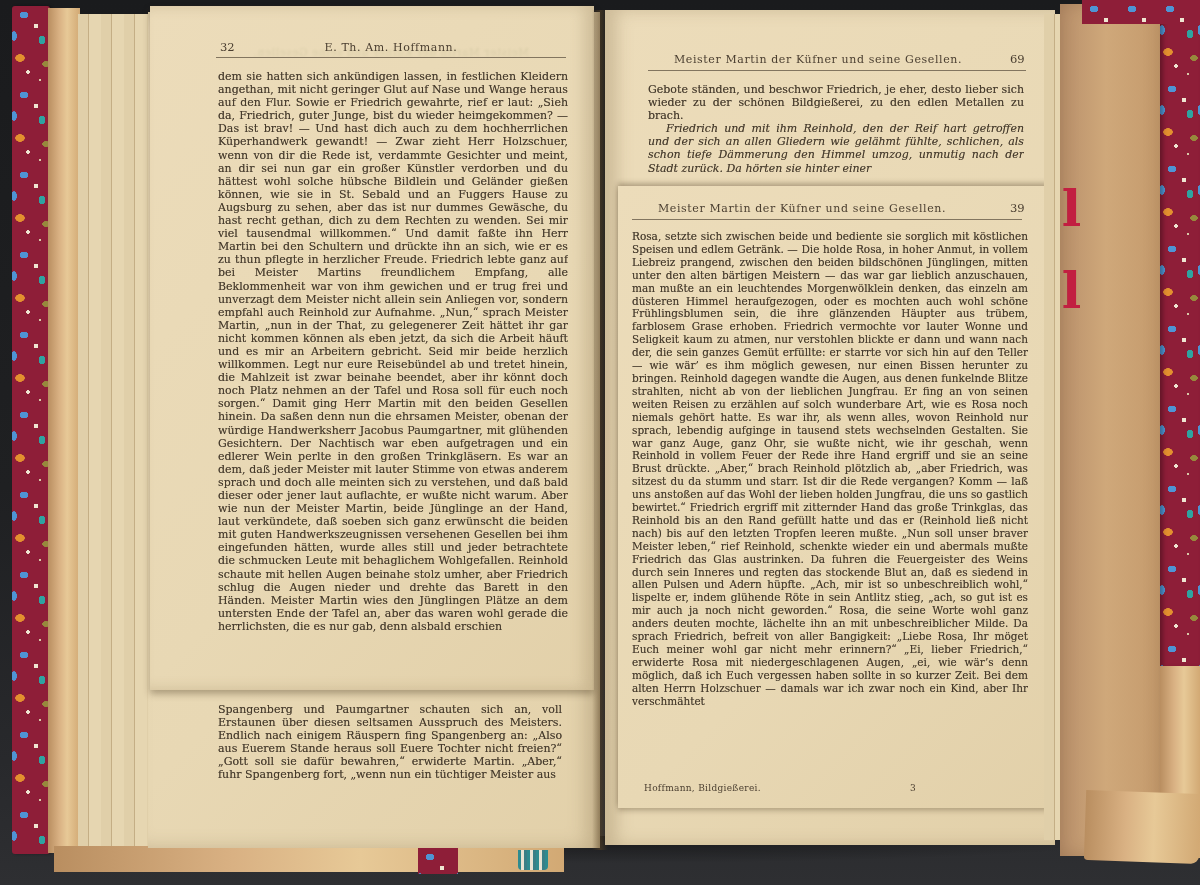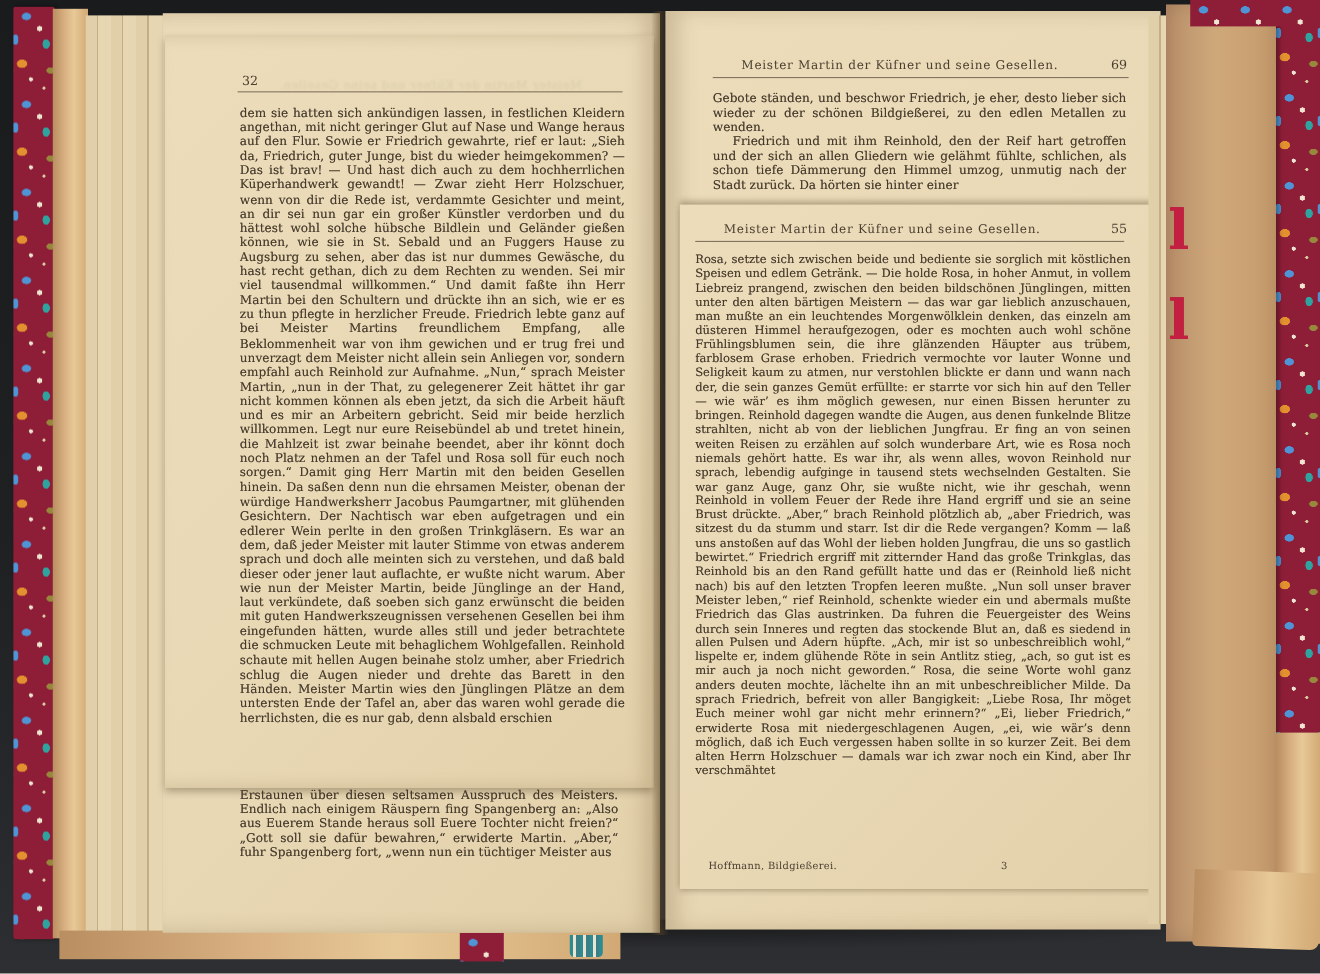--- a/index.html
+++ b/index.html
@@ -56,45 +56,46 @@
 <div class="abs edge-lines" style="left:78px;top:14px;width:72px;height:836px;"></div>
 
 <div class="abs leather" style="left:54px;top:846px;width:510px;height:26px;"></div>
 <div class="abs marble" style="left:418px;top:848px;width:40px;height:26px;"></div>
 <div class="abs endband" style="left:518px;top:850px;width:30px;height:20px;border-radius:0 0 4px 4px;"></div>
 
 <div class="abs page" style="left:148px;top:12px;width:452px;height:836px;box-shadow:inset -14px 0 18px rgba(120,96,60,.28);">
   <div class="abs bodytext" style="left:70px;top:691px;width:344px;height:96px;overflow:hidden;">Spangenberg und Paumgartner schauten sich an, voll Erstaunen über diesen seltsamen Ausspruch des Meisters.  Endlich nach einigem Räuspern fing Spangenberg an: „Also aus Euerem Stande heraus soll Euere Tochter nicht freien?“ „Gott soll sie dafür bewahren,“ erwiderte Martin.  „Aber,“ fuhr Spangenberg fort, „wenn nun ein tüchtiger Meister aus</div>
 </div>
 
-<div class="abs page" style="left:150px;top:32px;width:444px;height:684px;
+<div class="abs page" style="left:150px;top:6px;width:444px;height:684px;
             box-shadow:0 4px 7px rgba(60,44,20,.35), inset -10px 0 14px rgba(120,96,60,.22);">
   <div class="abs ghost" style="left:66px;top:40px;width:350px;">Meister Martin der Küfner und seine Gesellen.</div>
   <div class="abs pagenum" style="left:70px;top:34px;">32</div>
+  <div class="abs running-head" style="left:66px;top:35px;width:350px;text-align:center;">E. Th. Am. Hoffmann.</div>
   <div class="abs rule" style="left:66px;top:51px;width:350px;"></div>
   <div class="abs bodytext" style="left:68px;top:64px;width:350px;height:582px;overflow:hidden;">dem sie hatten sich ankündigen lassen, in festlichen Kleidern angethan, mit nicht geringer Glut auf Nase und Wange heraus auf den Flur.  Sowie er Friedrich gewahrte, rief er laut: „Sieh da, Friedrich, guter Junge, bist du wieder heimgekommen? — Das ist brav! — Und hast dich auch zu dem hochherrlichen Küperhandwerk gewandt! — Zwar zieht Herr Holzschuer, wenn von dir die Rede ist, verdammte Gesichter und meint, an dir sei nun gar ein großer Künstler verdorben und du hättest wohl solche hübsche Bildlein und Geländer gießen können, wie sie in St. Sebald und an Fuggers Hause zu Augsburg zu sehen, aber das ist nur dummes Gewäsche, du hast recht gethan, dich zu dem Rechten zu wenden.  Sei mir viel tausendmal willkommen.“  Und damit faßte ihn Herr Martin bei den Schultern und drückte ihn an sich, wie er es zu thun pflegte in herzlicher Freude.  Friedrich lebte ganz auf bei Meister Martins freundlichem Empfang, alle Beklommenheit war von ihm gewichen und er trug frei und unverzagt dem Meister nicht allein sein Anliegen vor, sondern empfahl auch Reinhold zur Aufnahme.  „Nun,“ sprach Meister Martin, „nun in der That, zu gelegenerer Zeit hättet ihr gar nicht kommen können als eben jetzt, da sich die Arbeit häuft und es mir an Arbeitern gebricht.  Seid mir beide herzlich willkommen.  Legt nur eure Reisebündel ab und tretet hinein, die Mahlzeit ist zwar beinahe beendet, aber ihr könnt doch noch Platz nehmen an der Tafel und Rosa soll für euch noch sorgen.“  Damit ging Herr Martin mit den beiden Gesellen hinein.  Da saßen denn nun die ehrsamen Meister, obenan der würdige Handwerksherr Jacobus Paumgartner, mit glühenden Gesichtern.  Der Nachtisch war eben aufgetragen und ein edlerer Wein perlte in den großen Trinkgläsern.  Es war an dem, daß jeder Meister mit lauter Stimme von etwas anderem sprach und doch alle meinten sich zu verstehen, und daß bald dieser oder jener laut auflachte, er wußte nicht warum. Aber wie nun der Meister Martin, beide Jünglinge an der Hand, laut verkündete, daß soeben sich ganz erwünscht die beiden mit guten Handwerkszeugnissen versehenen Gesellen bei ihm eingefunden hätten, wurde alles still und jeder betrachtete die schmucken Leute mit behaglichem Wohlgefallen. Reinhold schaute mit hellen Augen beinahe stolz umher, aber Friedrich schlug die Augen nieder und drehte das Barett in den Händen.  Meister Martin wies den Jünglingen Plätze an dem untersten Ende der Tafel an, aber das waren wohl gerade die herrlichsten, die es nur gab, denn alsbald erschien</div>
 </div>
 
 <div class="abs" style="left:592px;top:10px;width:16px;height:840px;
             background:linear-gradient(90deg,rgba(92,70,40,0) 0%,rgba(92,70,40,.45) 45%,rgba(92,70,40,.5) 55%,rgba(92,70,40,0) 100%);"></div>
 
 <div class="abs page" style="left:605px;top:10px;width:450px;height:835px;box-shadow:inset 12px 0 16px rgba(120,96,60,.25);">
   <div class="abs running-head" style="left:43px;top:43px;width:340px;text-align:center;">Meister Martin der Küfner und seine Gesellen.</div>
   <div class="abs pagenum" style="left:405px;top:42px;">69</div>
   <div class="abs rule" style="left:43px;top:60px;width:378px;"></div>
   <div class="abs" style="left:43px;top:73px;width:376px;height:106px;overflow:hidden;">
-    <div class="bodytext">Gebote ständen, und beschwor Friedrich, je eher, desto lieber sich wieder zu der schönen Bildgießerei, zu den edlen Metallen zu wenden.</div>
-    <div class="bodytext" style="text-indent:18px;">Friedrich und mit ihm Reinhold, den der Reif hart getroffen und der sich an allen Gliedern wie gelähmt fühlte, schlichen, als schon tiefe Dämmerung den Himmel umzog, unmutig nach der Stadt zurück. Da hörten sie hinter einer</div>
+    <div class="bodytext">Gebote ständen, und beschwor Friedrich, je eher, desto lieber sich wieder zu der schönen Bildgießerei, zu den edlen Metallen zu brach.</div>
+    <div class="bodytext" style="text-indent:18px;font-style:italic;">Friedrich und mit ihm Reinhold, den der Reif hart getroffen und der sich an allen Gliedern wie gelähmt fühlte, schlichen, als schon tiefe Dämmerung den Himmel umzog, unmutig nach der Stadt zurück. Da hörten sie hinter einer</div>
   </div>
 </div>
 
 <div class="abs page" style="left:618px;top:186px;width:430px;height:622px;
             box-shadow:0 -3px 5px rgba(60,44,20,.3), 0 3px 5px rgba(60,44,20,.25);">
   <div class="abs running-head" style="left:14px;top:16px;width:340px;text-align:center;">Meister Martin der Küfner und seine Gesellen.</div>
-  <div class="abs pagenum" style="left:392px;top:15px;">55</div>
+  <div class="abs pagenum" style="left:392px;top:15px;">39</div>
   <div class="abs rule" style="left:14px;top:33px;width:390px;"></div>
   <div class="abs bodytext" style="left:14px;top:44px;width:396px;height:548px;overflow:hidden;font-size:10.5px;line-height:12.9px;">Rosa, setzte sich zwischen beide und bediente sie sorglich mit köstlichen Speisen und edlem Getränk. — Die holde Rosa, in hoher Anmut, in vollem Liebreiz prangend, zwischen den beiden bildschönen Jünglingen, mitten unter den alten bärtigen Meistern — das war gar lieblich anzuschauen, man mußte an ein leuchtendes Morgenwölklein denken, das einzeln am düsteren Himmel heraufgezogen, oder es mochten auch wohl schöne Frühlingsblumen sein, die ihre glänzenden Häupter aus trübem, farblosem Grase erhoben.  Friedrich vermochte vor lauter Wonne und Seligkeit kaum zu atmen, nur verstohlen blickte er dann und wann nach der, die sein ganzes Gemüt erfüllte: er starrte vor sich hin auf den Teller — wie wär’ es ihm möglich gewesen, nur einen Bissen herunter zu bringen. Reinhold dagegen wandte die Augen, aus denen funkelnde Blitze strahlten, nicht ab von der lieblichen Jungfrau.  Er fing an von seinen weiten Reisen zu erzählen auf solch wunderbare Art, wie es Rosa noch niemals gehört hatte.  Es war ihr, als wenn alles, wovon Reinhold nur sprach, lebendig aufginge in tausend stets wechselnden Gestalten.  Sie war ganz Auge, ganz Ohr, sie wußte nicht, wie ihr geschah, wenn Reinhold in vollem Feuer der Rede ihre Hand ergriff und sie an seine Brust drückte.  „Aber,“ brach Reinhold plötzlich ab, „aber Friedrich, was sitzest du da stumm und starr.  Ist dir die Rede vergangen?  Komm — laß uns anstoßen auf das Wohl der lieben holden Jungfrau, die uns so gastlich bewirtet.“  Friedrich ergriff mit zitternder Hand das große Trinkglas, das Reinhold bis an den Rand gefüllt hatte und das er (Reinhold ließ nicht nach) bis auf den letzten Tropfen leeren mußte.  „Nun soll unser braver Meister leben,“ rief Reinhold, schenkte wieder ein und abermals mußte Friedrich das Glas austrinken.  Da fuhren die Feuergeister des Weins durch sein Inneres und regten das stockende Blut an, daß es siedend in allen Pulsen und Adern hüpfte.  „Ach, mir ist so unbeschreiblich wohl,“ lispelte er, indem glühende Röte in sein Antlitz stieg, „ach, so gut ist es mir auch ja noch nicht geworden.“  Rosa, die seine Worte wohl ganz anders deuten mochte, lächelte ihn an mit unbeschreiblicher Milde.  Da sprach Friedrich, befreit von aller Bangigkeit: „Liebe Rosa, Ihr möget Euch meiner wohl gar nicht mehr erinnern?“ „Ei, lieber Friedrich,“ erwiderte Rosa mit niedergeschlagenen Augen, „ei, wie wär’s denn möglich, daß ich Euch vergessen haben sollte in so kurzer Zeit.  Bei dem alten Herrn Holzschuer — damals war ich zwar noch ein Kind, aber Ihr verschmähtet</div>
   <div class="abs footer-sig" style="left:26px;top:597px;">Hoffmann, Bildgießerei.</div>
   <div class="abs footer-sig" style="left:292px;top:597px;">3</div>
 </div>
 
 <div class="abs edge-lines" style="left:1044px;top:14px;width:16px;height:826px;"></div>
 
 <div class="abs" style="left:1060px;top:4px;width:102px;height:852px;border-radius:0 6px 6px 0;
             background:linear-gradient(90deg,#b9906b 0%,#cfa87a 45%,#c49a6c 100%);box-shadow:inset 0 0 18px rgba(90,60,30,.25);">

